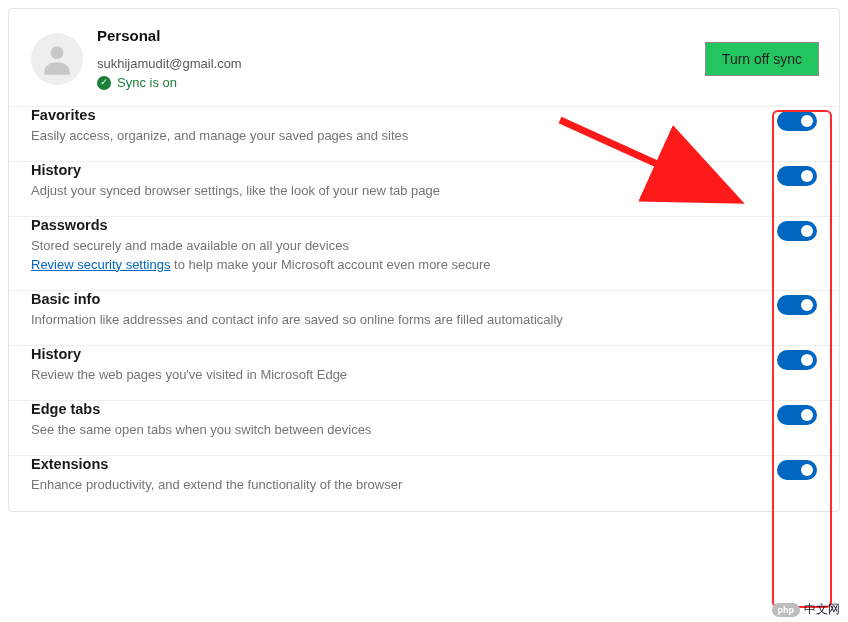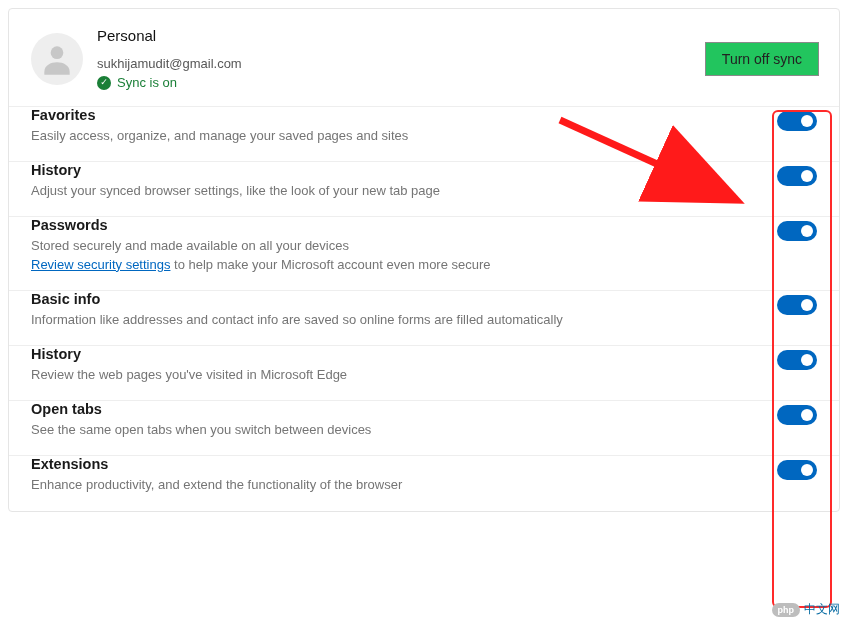--- a/index.html
+++ b/index.html
@@ -26,21 +26,21 @@
       width: 52px;
       height: 52px;
       border-radius: 50%;
       background: #eee;
       display: flex;
       align-items: center;
       justify-content: center;
     }
     .avatar svg { width: 38px; height: 38px; }
     .profile-info { flex: 1; }
-    .profile-name { font-weight: 400; font-size: 15px; color: #111; }
+    .profile-name { font-weight: 700; font-size: 15px; color: #111; }
     .profile-email { font-size: 13px; color: #575757; margin-top: 12px; }
     .sync-status { display: flex; align-items: center; gap: 6px; margin-top: 4px; font-size: 13px; color: #1a7f37; }
     .sync-status .check {
       width: 14px; height: 14px; border-radius: 50%;
       background: #1a7f37; display: inline-flex; align-items: center; justify-content: center;
       color: #fff; font-size: 9px; line-height: 1;
     }
     .turn-off-btn {
       background: #22c55e;
       border: 1px solid #8a8a8a;
@@ -85,21 +85,21 @@
       right: 8px; bottom: 4px;
       display: flex; align-items: center; gap: 4px;
       font-size: 12px; color: #fff;
       background: rgba(0,0,0,0.0);
     }
     .watermark .logo {
       background: #bdbdbd; color: #fff;
       border-radius: 12px; font-size: 9px; padding: 2px 6px;
       font-weight: 700;
     }
-    .watermark .txt { color: #0369a1; font-size: 12px; }
+    .watermark .txt { color: #0f172a; font-size: 12px; }
   </style>
 </head>
 <body>
 
 <div class="card">
   <div class="profile-row">
     <div class="avatar">
       <svg viewBox="0 0 24 24">
         <circle cx="12" cy="8" r="4" fill="#c7c7c7"></circle>
         <path d="M4 20c0-4 4-6 8-6s8 2 8 6v2H4z" fill="#c7c7c7"></path>
@@ -156,21 +156,21 @@
     <div class="setting-row">
       <div class="setting-text">
         <div class="setting-title">History</div>
         <div class="setting-desc">Review the web pages you've visited in Microsoft Edge</div>
       </div>
       <div class="toggle"></div>
     </div>
 
     <div class="setting-row">
       <div class="setting-text">
-        <div class="setting-title">Open tabs</div>
+        <div class="setting-title">Edge tabs</div>
         <div class="setting-desc">See the same open tabs when you switch between devices</div>
       </div>
       <div class="toggle"></div>
     </div>
 
     <div class="setting-row">
       <div class="setting-text">
         <div class="setting-title">Extensions</div>
         <div class="setting-desc">Enhance productivity, and extend the functionality of the browser</div>
       </div>

